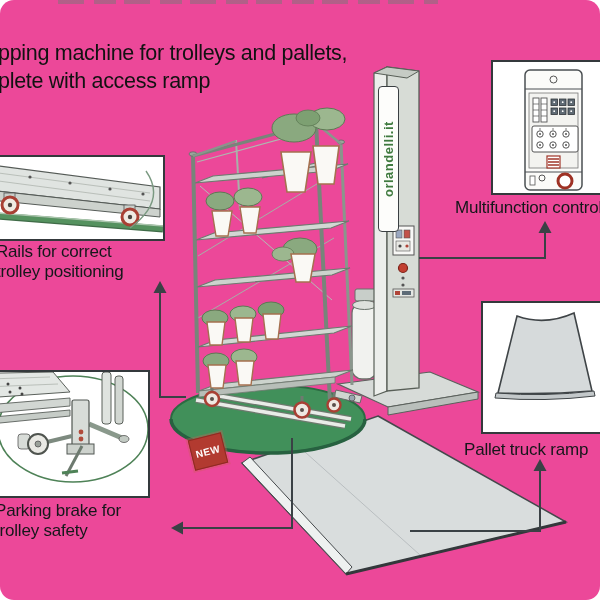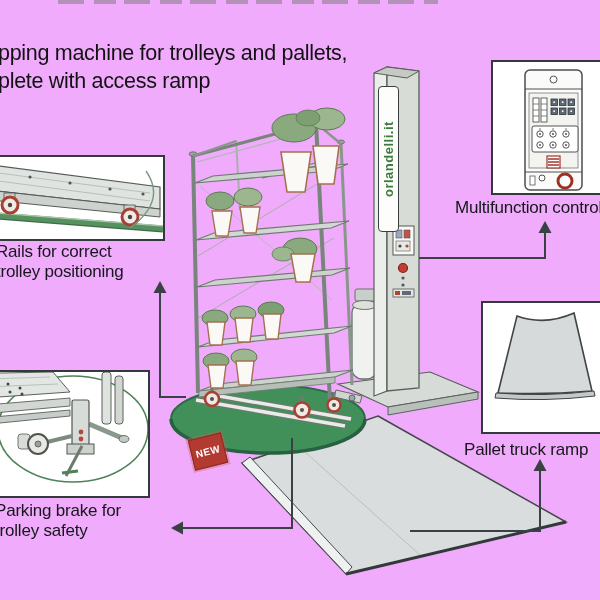--- a/index.html
+++ b/index.html
@@ -1,17 +1,17 @@
 <!DOCTYPE html>
 <html><head>
 <meta charset="utf-8">
 <style>
   html,body{margin:0;padding:0;}
   body{width:600px;height:600px;background:#ffffff;font-family:"Liberation Sans",sans-serif;overflow:hidden;}
-  .stage{position:relative;width:600px;height:600px;overflow:hidden;background:#f0abfc;}
+  .stage{position:relative;width:600px;height:600px;overflow:hidden;background:#ec4899;border-radius:14px;}
   .scene{position:absolute;left:0;top:0;z-index:1;}
   .remnant{position:absolute;left:58px;top:0;width:380px;height:4px;z-index:3;opacity:.5;
     background:repeating-linear-gradient(90deg,#777 0 26px,transparent 26px 36px,#777 36px 58px,transparent 58px 66px);}
   .title{position:absolute;left:-2px;top:40px;z-index:3;font-size:21.5px;line-height:1.28;color:#121212;letter-spacing:-0.3px;}
   .cobox{position:absolute;background:#ffffff;border:2px solid #34393c;z-index:2;box-sizing:border-box;overflow:hidden;}
   .rails-box{left:-42px;top:155px;width:207px;height:86px;}
   .parking-box{left:-52px;top:370px;width:202px;height:128px;}
   .control-box{left:491px;top:60px;width:122px;height:135px;}
   .ramp-box{left:481px;top:301px;width:126px;height:133px;}
   .cobox svg{display:block;width:100%;height:100%;}

